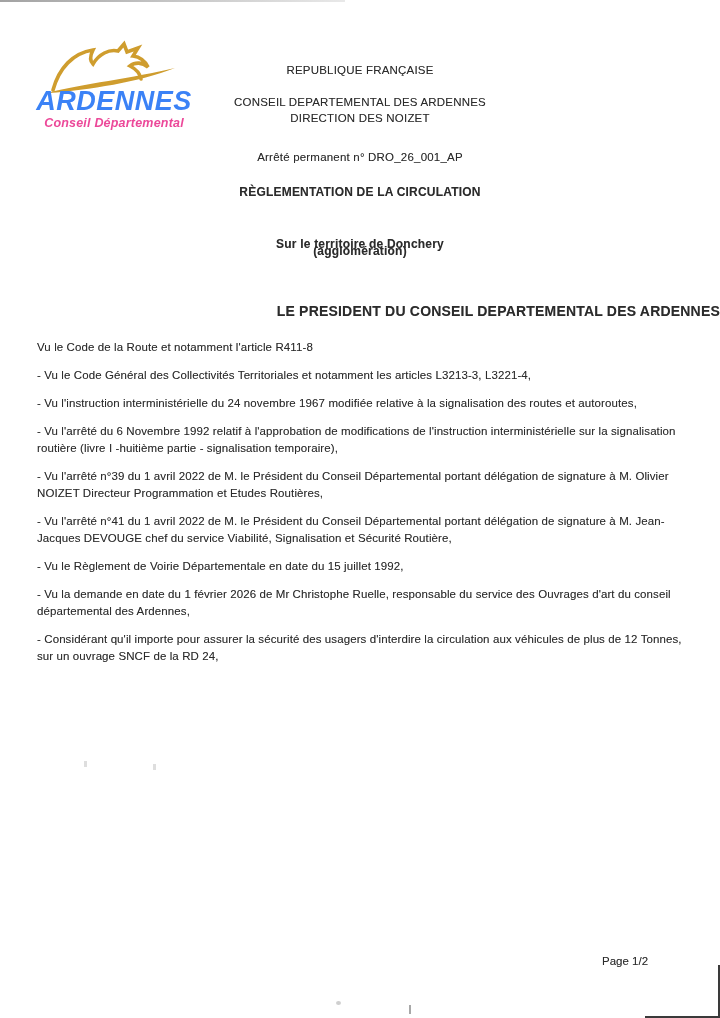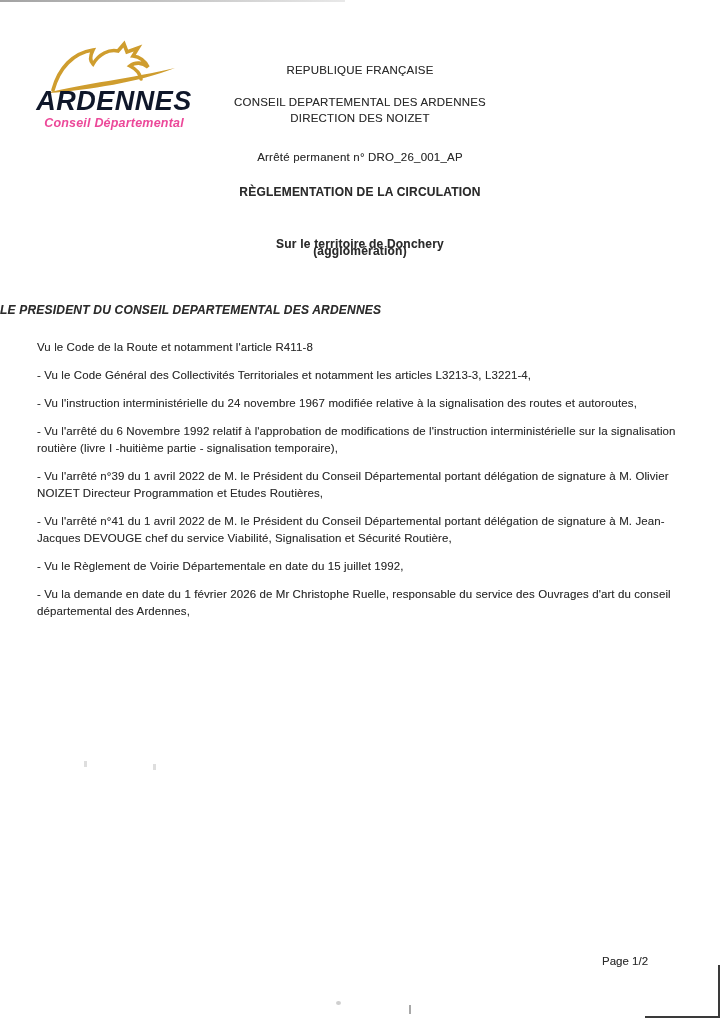--- a/index.html
+++ b/index.html
@@ -57,25 +57,24 @@
     letter-spacing: 0.2px;
     white-space: pre;
   }
   .cline.bold { font-weight: bold; font-size: 12px; }
 
   .doc-title {
     position: absolute;
     left: 0;
     top: 303px;
     width: 100%;
-    text-align: left;
-    font-size: 12px;
+    text-align: right;
+    font-size: 14px;
     font-weight: bold;
     letter-spacing: 0.2px;
-    font-style: italic;
   }
 
   
   .body-text {
     position: absolute;
     left: 37px;
     top: 339px;
     width: 650px;
   }
   .body-text p {
@@ -111,21 +110,21 @@
 
   <div class="logo">
     <svg width="150" height="54" viewBox="0 0 150 54">
 
       <path d="M14,50 C20,28 34,13 54,10 C51,16 51,21 54,24 C60,14 70,9 79,11
                L85,4 L88,12 L99,8 L94,16 C101,17 106,21 109,27
                C103,22 96,22 91,26 C97,29 101,34 102,39" fill="none" stroke="#cf9d2e" stroke-width="3.6" stroke-linecap="round"></path>
 
       <path d="M8,53 C42,44 95,38 136,28 C100,42 50,50 10,53 Z" fill="#cf9d2e"></path>
     </svg>
-    <div class="logo-title" style="color:#0f172a">ARDENNES</div>
+    <div class="logo-title" style="color:#3b82f6">ARDENNES</div>
     <div class="logo-sub" style="color:#ec4899">Conseil Départemental</div>
   </div>
 
   <div class="cline" style="top:64px">REPUBLIQUE FRANÇAISE</div>
   <div class="cline" style="top:96px">CONSEIL DEPARTEMENTAL DES ARDENNES</div>
   <div class="cline" style="top:112px">DIRECTION DES NOIZET</div>
 
   <div class="cline" style="top:151px">Arrêté permanent n° DRO_26_001_AP</div>
 
   <div class="cline bold" style="top:185px">RÈGLEMENTATION DE LA CIRCULATION</div>
@@ -136,20 +135,21 @@
 
   <div class="body-text">
     <p>Vu le Code de la Route et notamment l'article R411-8</p>
     <p>- Vu le Code Général des Collectivités Territoriales et notamment les articles L3213-3, L3221-4,</p>
     <p>- Vu l'instruction interministérielle du 24 novembre 1967 modifiée relative à la signalisation des routes et autoroutes,</p>
     <p>- Vu l'arrêté du 6 Novembre 1992 relatif à l'approbation de modifications de l'instruction interministérielle sur la signalisation routière (livre I -huitième partie - signalisation temporaire),</p>
     <p>- Vu l'arrêté n°39 du 1 avril 2022 de M. le  Président du Conseil Départemental  portant délégation de signature à M. Olivier NOIZET Directeur Programmation et Etudes Routières,</p>
     <p>- Vu l'arrêté n°41 du 1 avril 2022 de M. le  Président du Conseil Départemental  portant délégation de signature à M. Jean-Jacques DEVOUGE chef du service Viabilité, Signalisation et Sécurité Routière,</p>
     <p>- Vu le Règlement de Voirie Départementale en date du 15 juillet 1992,</p>
     <p>- Vu la demande en date du 1 février 2026 de Mr Christophe Ruelle, responsable du service des Ouvrages d'art du conseil départemental des Ardennes,</p>
+    <p>- Considérant qu'il importe pour assurer la sécurité des usagers d'interdire la circulation aux véhicules de plus de 12 Tonnes, sur un ouvrage SNCF de la RD 24,</p>
   </div>
 
   <div class="page-number">Page 1/2</div>
 
   <div class="artifact a-top-edge"></div>
   <div class="artifact a-right-edge"></div>
   <div class="artifact a-bottom-edge"></div>
   <div class="artifact a-speck-1"></div>
   <div class="artifact a-speck-2"></div>
   <div class="artifact a-mark-1"></div>

